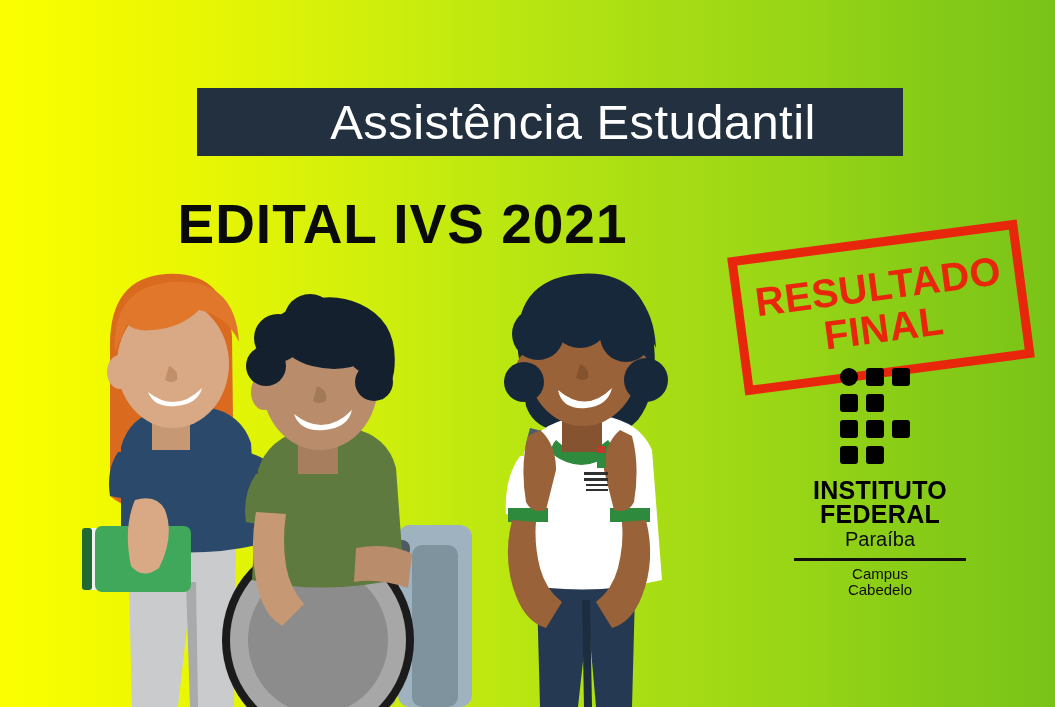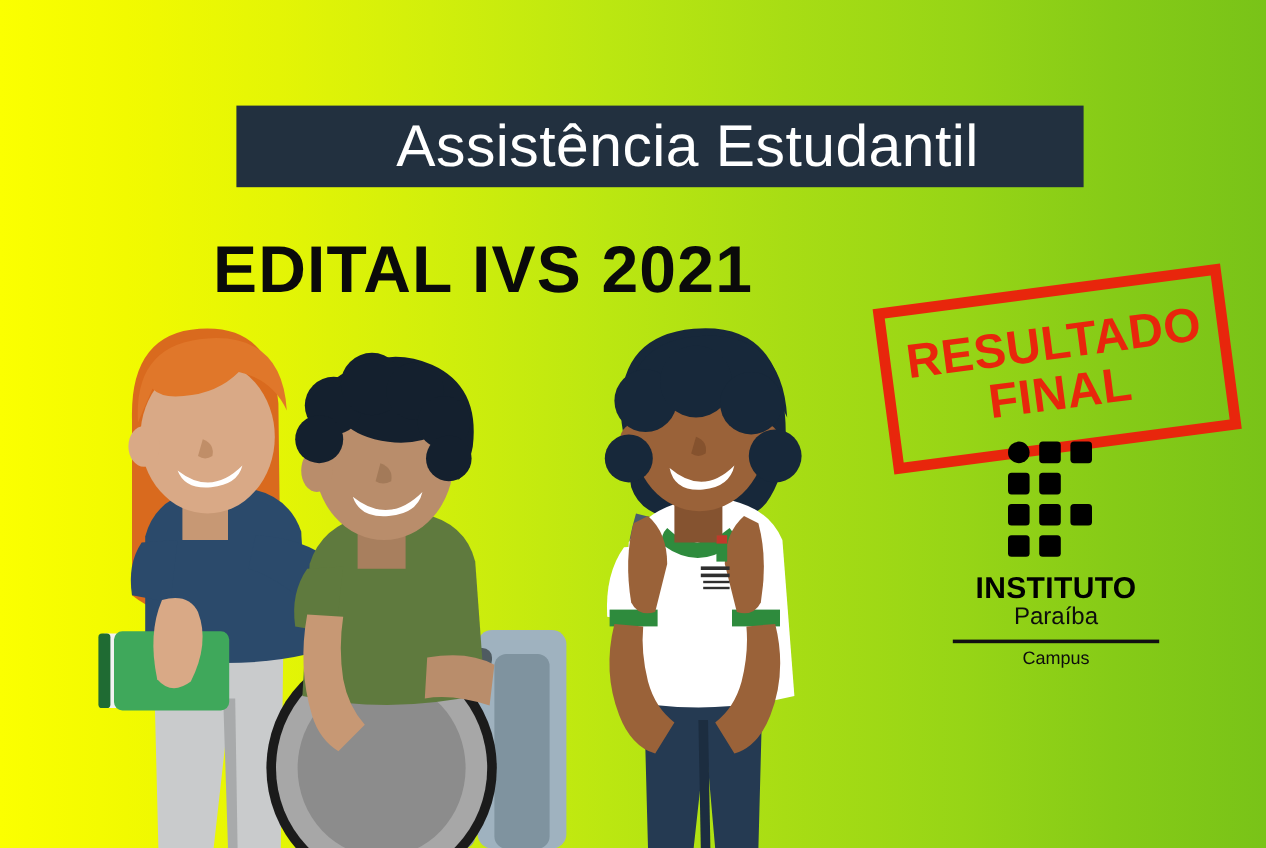--- a/index.html
+++ b/index.html
@@ -302,19 +302,21 @@
 
       <span class="logo-cell" style="left:0px;  top:52px;"></span>
       <span class="logo-cell" style="left:26px; top:52px;"></span>
       <span class="logo-cell" style="left:52px; top:52px;"></span>
 
       <span class="logo-cell" style="left:0px;  top:78px;"></span>
       <span class="logo-cell" style="left:26px; top:78px;"></span>
     </div>
     <div class="logo-text-block">
       <div class="logo-inst">INSTITUTO</div>
+      <div class="logo-fed">FEDERAL</div>
       <div class="logo-state">Paraíba</div>
       <div class="logo-rule"></div>
       <div class="logo-campus1">Campus</div>
+      <div class="logo-campus2">Cabedelo</div>
     </div>
   </div>
 
 </div>
 
 </body></html>

